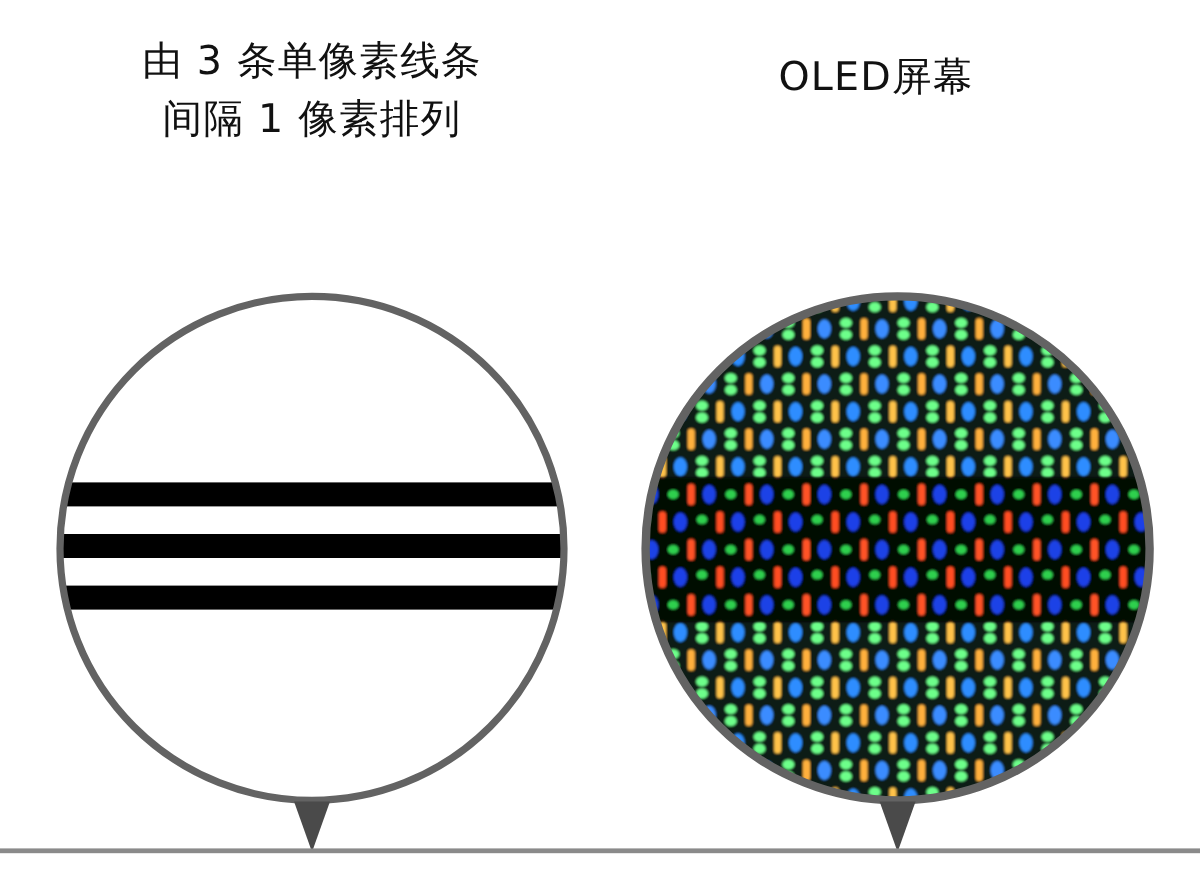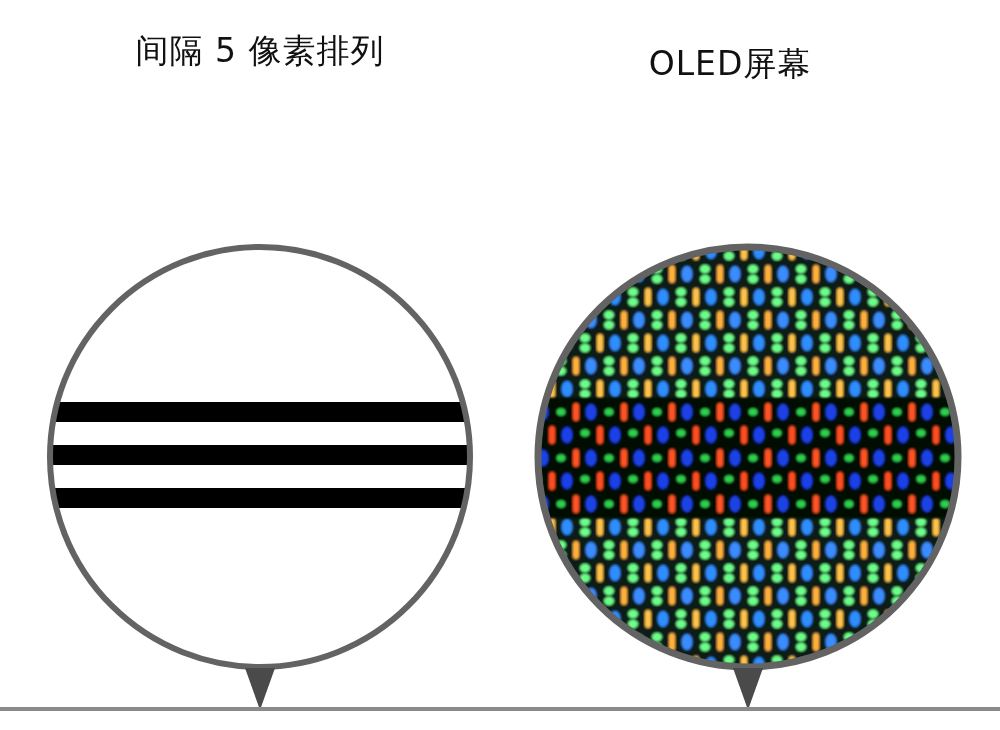--- a/index.html
+++ b/index.html
@@ -9,21 +9,22 @@
   .cap-right{left:500px;width:460px;top:40px;}
   .panel{position:absolute;top:240px;width:434px;height:474px;}
   .panel-left{left:43px;}
   .panel-right{left:531px;}
   .ground{position:absolute;left:0;top:707px;width:1000px;height:4px;background:#8a8a8a;}
 </style>
 </head>
 <body>
 
 <div class="caption cap-left">
-  <div>间隔 5 像素排列</div>
+  <div>由 3 条单像素线条</div>
+  <div>间隔 1 像素排列</div>
 </div>
 
 <div class="caption cap-right">
   <div>OLED屏幕</div>
 </div>
 
 <div class="panel panel-left">
   <svg width="434" height="474" viewBox="0 0 434 474">
     <defs>
       <clipPath id="clipL">

